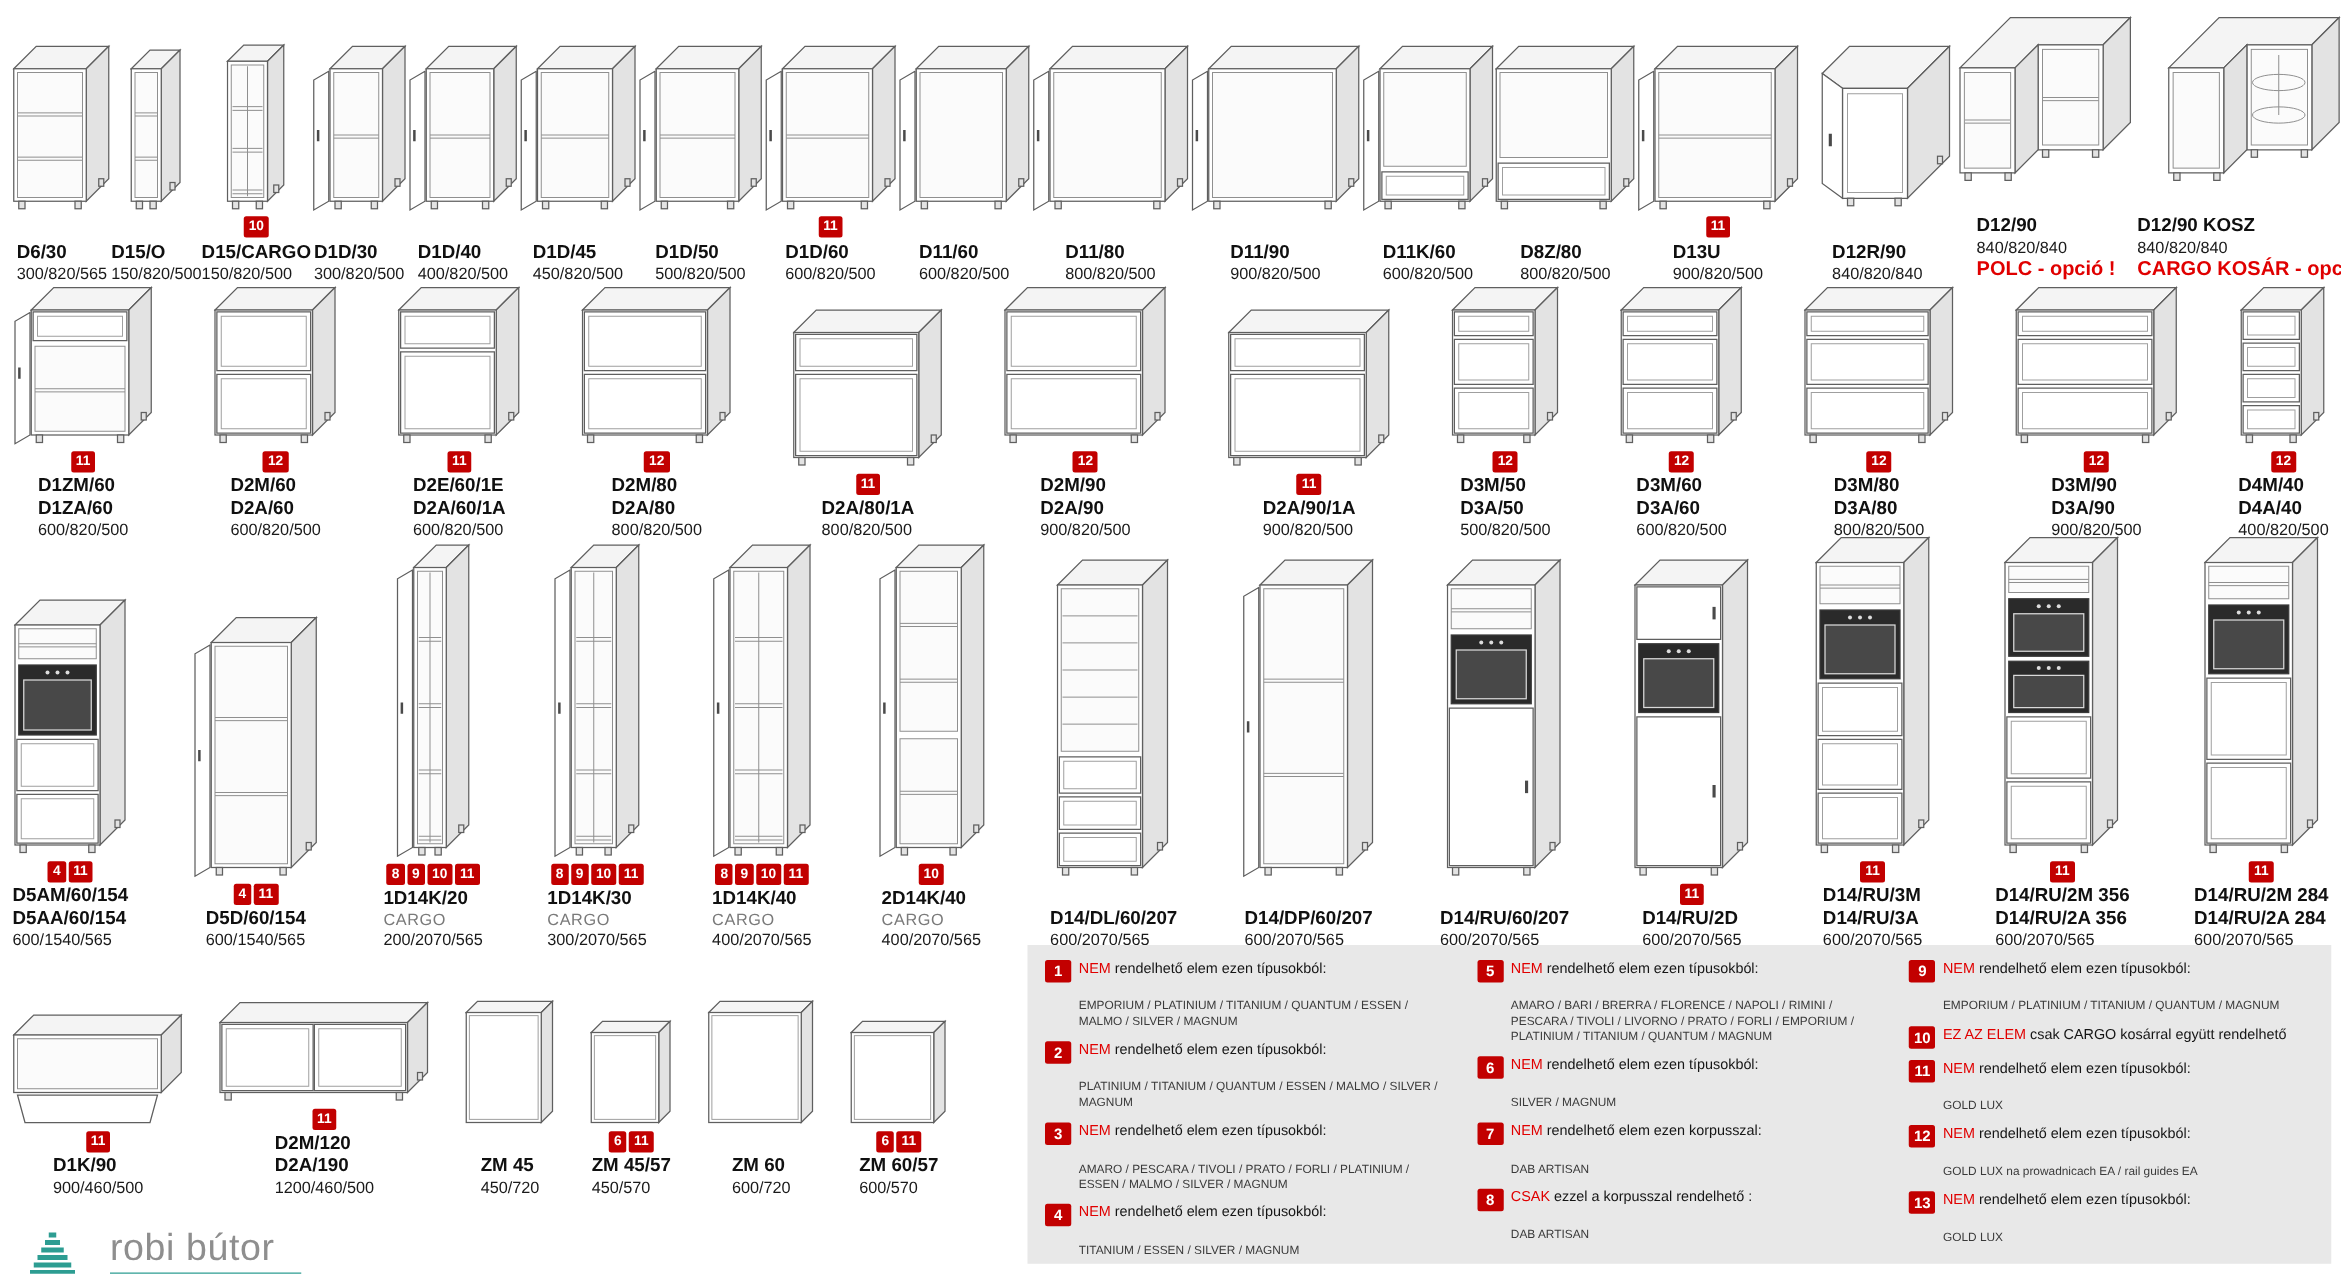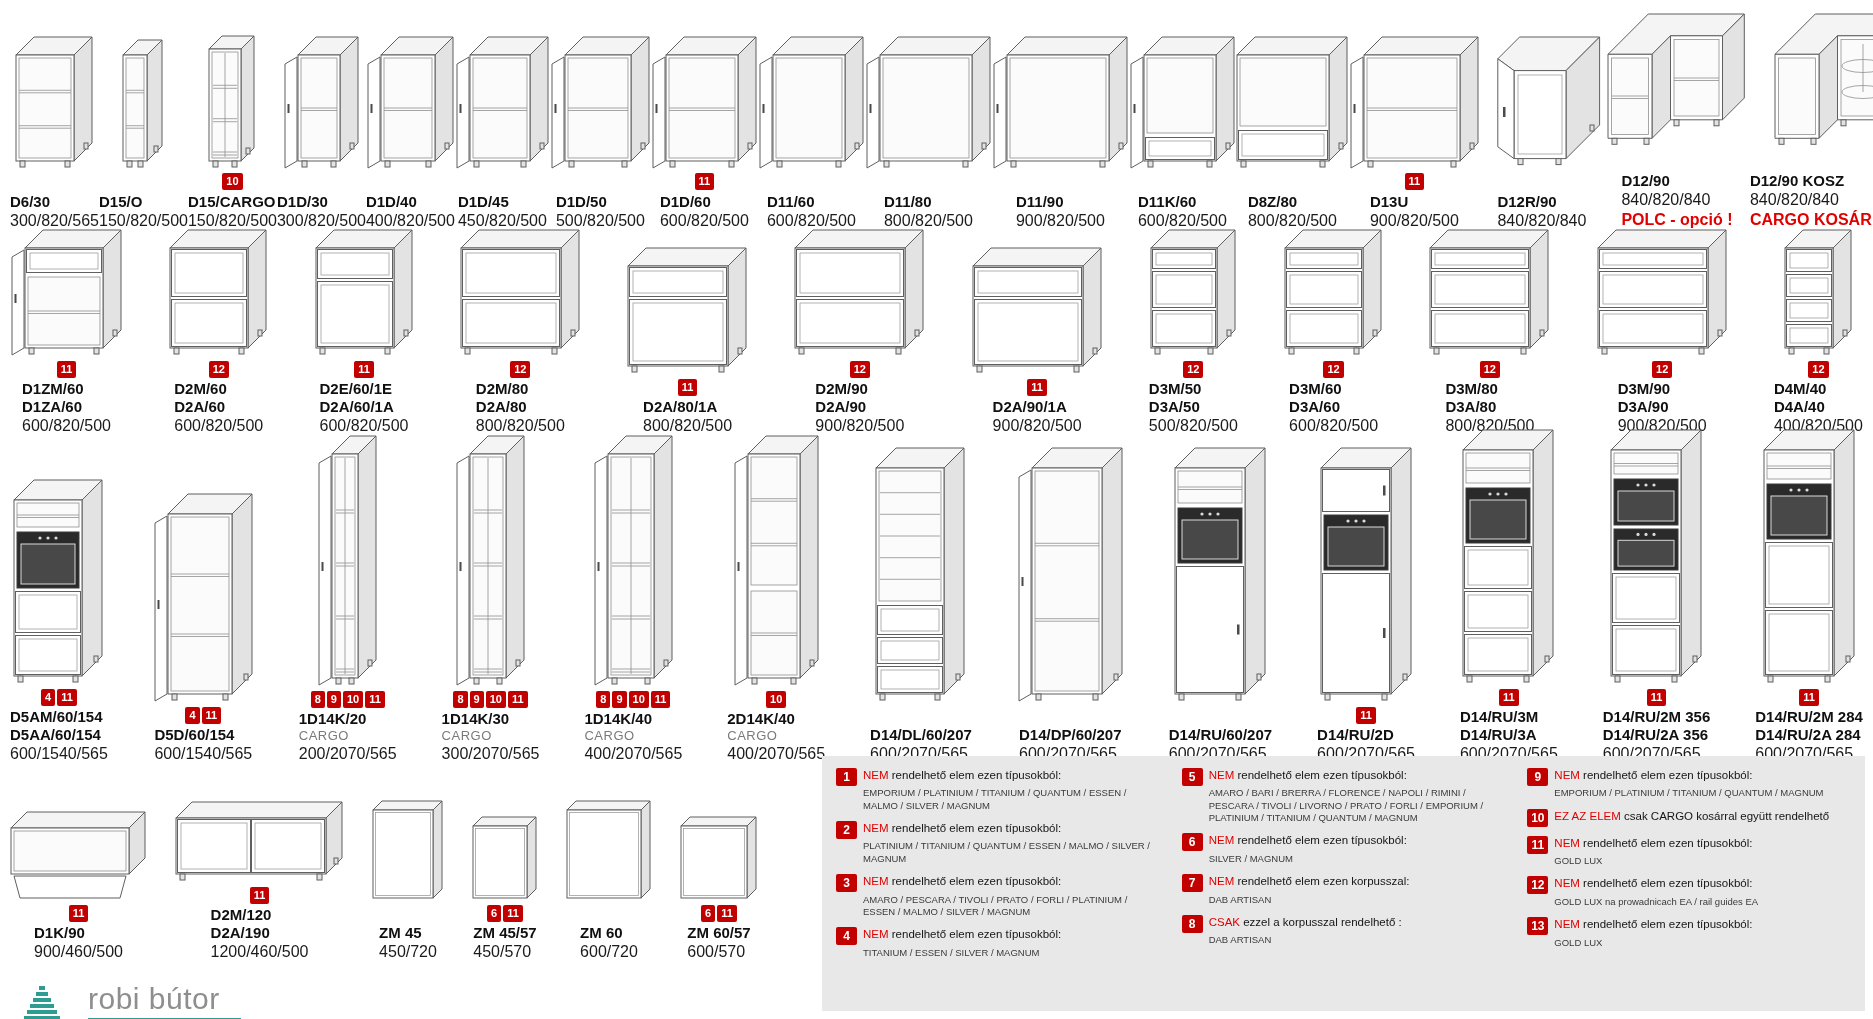--- a/index.html
+++ b/index.html
@@ -13,40 +13,40 @@
 #row2 .draw{height:128px}
 #row3 .draw{height:256px}
 #row4 .draw{height:102px}
 .cell{display:flex;flex-direction:column;align-items:center;flex:0 0 auto}
 .draw{display:flex;align-items:flex-end}
 .badges{min-height:20px;display:flex;gap:2px;align-items:center;margin-top:3px}
 .badge{background:var(--badge-red,#c20000);color:#fff;font-weight:700;font-size:11px;line-height:1;padding:3px 4px;border-radius:2px}
 .lbl{text-align:left;margin-top:1px}
 .code{font-weight:700;font-size:15px;line-height:1.2;color:#101010;white-space:nowrap}
 .cargoline{font-size:13px;color:#7a7a7a;line-height:1.2;letter-spacing:.5px}
-.dims{font-size:16px;color:#1a1a1a;line-height:1.25;white-space:nowrap}
+.dims{font-size:13px;color:#1a1a1a;line-height:1.25;white-space:nowrap}
 .note{font-size:16px;font-weight:700;color:var(--note-red,#e00000);line-height:1.3;white-space:nowrap}
 svg{display:block}
 .f1{fill:#fff;stroke:#5f5f5f;stroke-width:1}
 .f2{fill:#f4f4f4;stroke:#5f5f5f;stroke-width:1}
 .f3{fill:#e3e3e3;stroke:#5f5f5f;stroke-width:1}
 .fi{fill:#fbfbfb;stroke:#8f8f8f;stroke-width:.8}
 .nf{fill:none;stroke:#9f9f9f;stroke-width:.8}
 .ln{stroke:#8f8f8f;stroke-width:.8;fill:none}
 .hd{fill:#4a4a4a;stroke:none}
 .dark{fill:#2a2a2a;stroke:#3a3a3a}
 .ov{fill:#484848;stroke:#d9d9d9;stroke-width:1}
 .kc{fill:#dcdcdc}
 #legend{position:absolute;left:822px;top:756px;width:1043px;height:255px;background:#e8e8e8;padding:12px 14px;display:flex;gap:22px}
 .lcol{flex:1;display:flex;flex-direction:column;gap:9px}
 .litem{display:flex;gap:6px;align-items:flex-start}
 .lbadge{background:var(--badge-red,#c20000);color:#fff;font-weight:700;font-size:12px;min-width:21px;height:18px;display:flex;align-items:center;justify-content:center;border-radius:2px;flex:none}
 .lhead{font-size:11.5px;font-weight:400;color:#151515;line-height:1.25}
 .lead{color:var(--note-red,#e00000)}
-.lbody{font-size:9.5px;color:#3a3a3a;line-height:1.3;margin-top:5px}
+.lbody{font-size:9.5px;color:#3a3a3a;line-height:1.3;margin-top:17px}
 #logo{position:absolute;left:20px;top:984px;display:flex;gap:24px}
 .logoname{font-size:30px;color:#8e8e8e;line-height:1;letter-spacing:.5px}
 .logosub{margin-top:4px;background:var(--brand-teal,#2d9d92);color:#fff;font-size:14.5px;padding:2px 20px;display:inline-block;letter-spacing:.5px}
 </style>
 </head>
 <body>
 
 <div>
   <div class="row" id="row1">
       <div class="cell">

